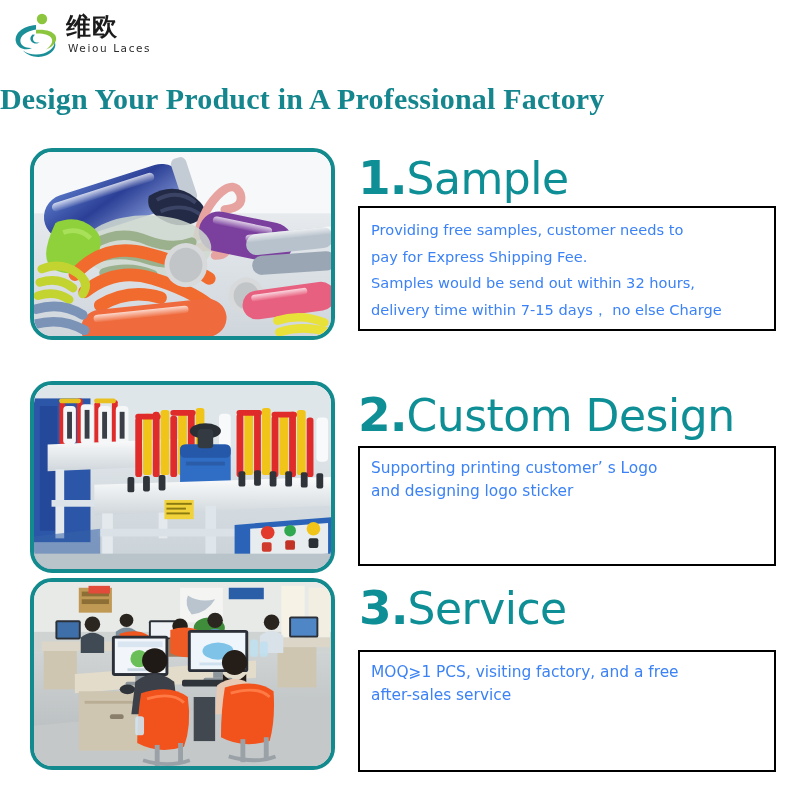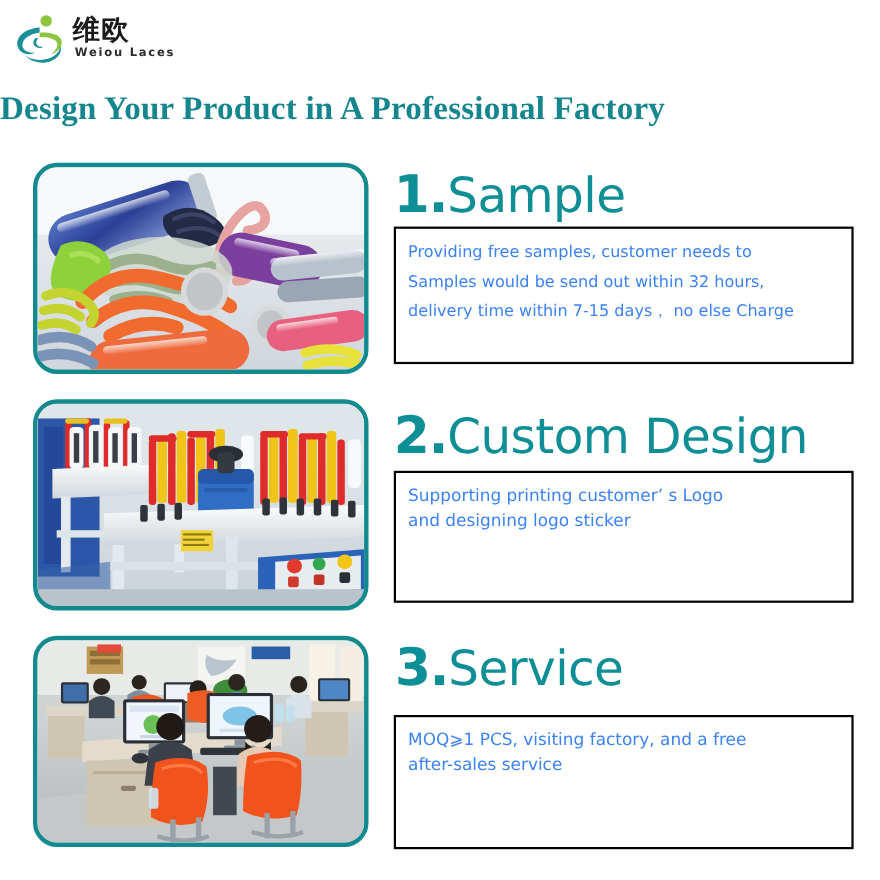--- a/index.html
+++ b/index.html
@@ -36,21 +36,21 @@
     font-weight: 700;
     color: #1a1a1a;
     letter-spacing: 1px;
     line-height: 1;
   }
   .logo-en {
     position: absolute;
     left: 56px; top: 33px;
     font-family: "DejaVu Sans", sans-serif;
     font-size: 10.5px;
-    font-weight: 700;
+    font-weight: 400;
     color: #2b2b2b;
     letter-spacing: 1.6px;
     line-height: 1;
   }
 
   
   .headline {
     position: absolute;
     left: 0; top: 82px;
     width: 800px;
@@ -59,21 +59,21 @@
     font-size: 30px;
     font-weight: 700;
     color: #16868e;
     letter-spacing: 0.2px;
     white-space: nowrap;
   }
 
   
   .row { position: absolute; left: 0; width: 800px; }
   #row-1 { top: 148px; height: 200px; }
-  #row-2 { top: 363px; height: 200px; }
+  #row-2 { top: 381px; height: 200px; }
   #row-3 { top: 578px; height: 200px; }
 
   .photo-frame {
     position: absolute;
     left: 30px; top: 0;
     width: 305px; height: 192px;
     border: 4px solid #138a8e;
     border-radius: 22px;
     overflow: hidden;
     background: #dfe6e9;
@@ -276,20 +276,21 @@
         </svg>
       </div>
     </div>
 
     <div class="right-col">
       <div class="sec-heading">
         <span class="sec-num">1.</span><span class="sec-title">Sample</span>
       </div>
       <div class="text-box">
         <p class="nowrap">Providing free samples, customer needs to</p>
+        <p class="nowrap">pay for Express Shipping Fee.</p>
         <p class="nowrap">Samples would be send out within 32 hours,</p>
         <p class="nowrap">delivery time within 7-15 days， no else Charge</p>
       </div>
     </div>
   </div>
 
   <div class="row" id="row-2">
     <div class="photo-frame">
       <div class="photo-inner">
         <svg width="100%" height="100%" viewBox="0 0 305 192" preserveAspectRatio="none" xmlns="http://www.w3.org/2000/svg">

